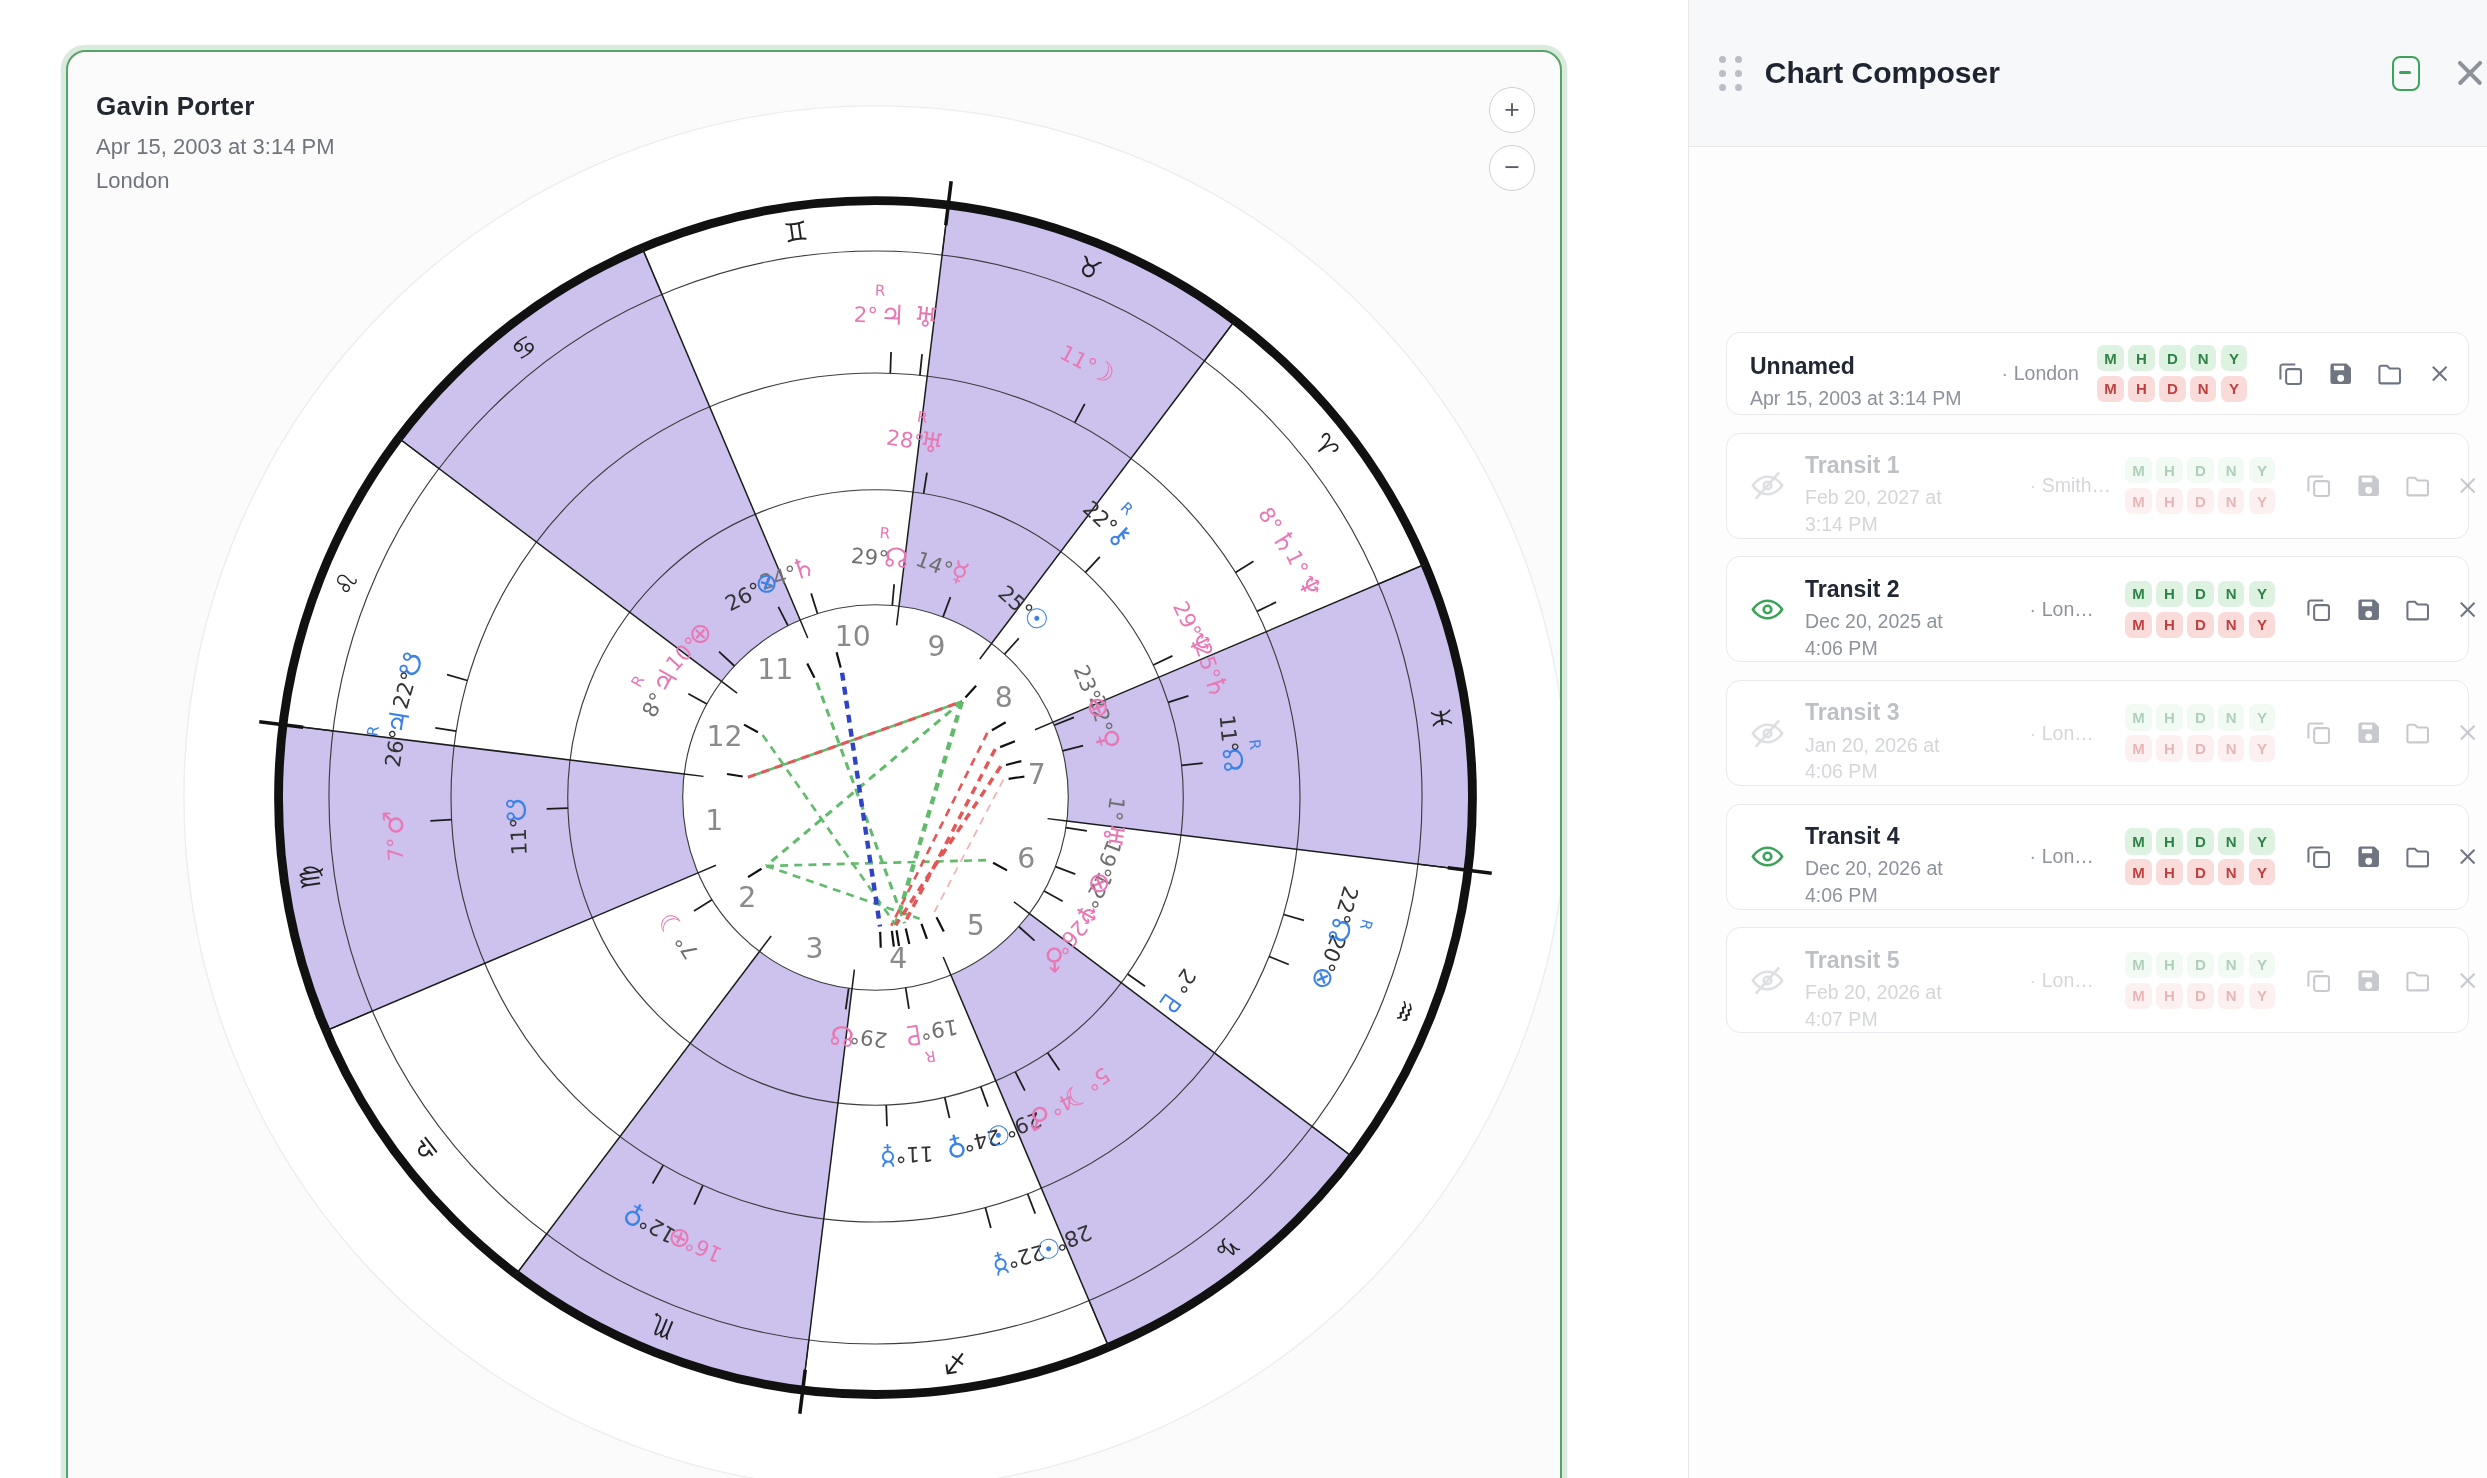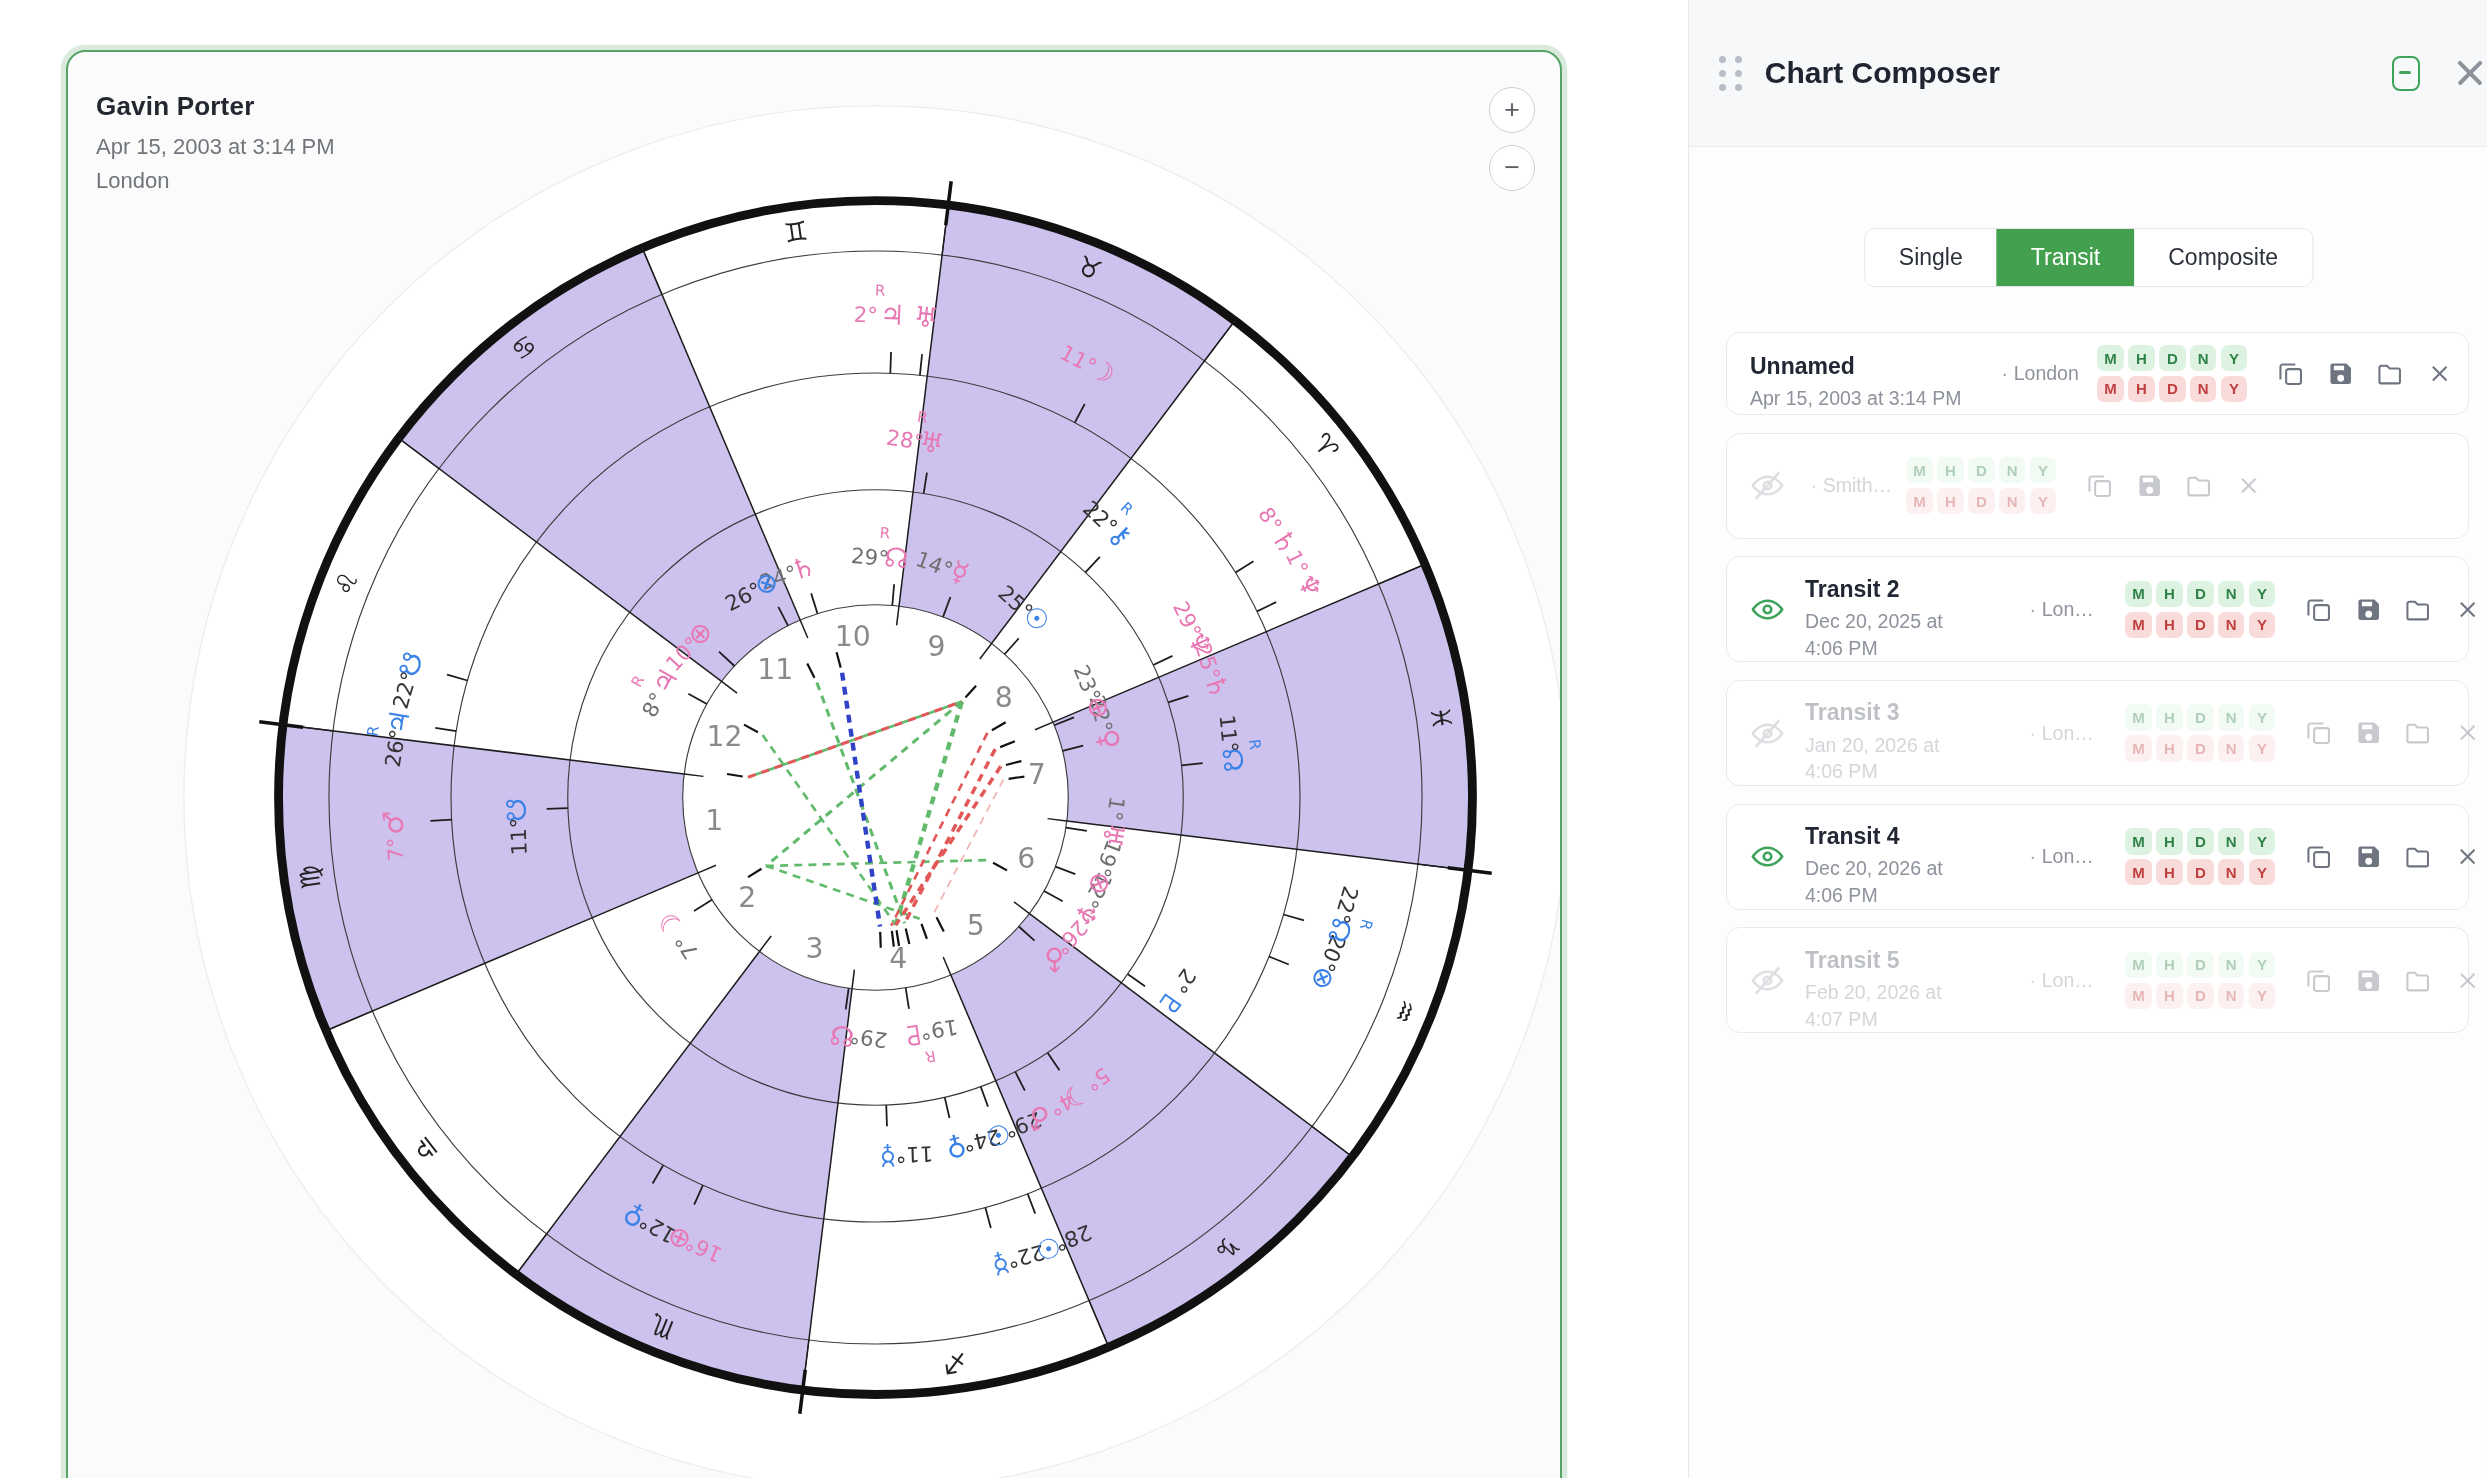--- a/index.html
+++ b/index.html
@@ -341,25 +341,20 @@
           <i></i>
           <i></i>
           <i></i>
           <i></i>
         </span>
       <span class="composer-title">Chart Composer</span>
       <span class="min-icon"></span>
       <span class="close-panel"></span>
     </div>
 
-    <div class="tabbar" id="tabbar">
-        <div class="tab">Single</div>
-        <div class="tab active">Transit</div>
-        <div class="tab">Composite</div>
-      </div>
 
     <div class="rows" id="rows">
   <div class="row-card h94 base">
     <div class="row-main">
 
       <span class="row-text">
         <div class="row-name">Unnamed</div>
         <div class="row-date">Apr 15, 2003 at 3:14 PM</div>
       </span>
       <span class="row-sep">·</span>
@@ -410,20 +405,24 @@
   <div class="row-card h120 dimmed">
     <div class="row-main">
       <span class="eye-wrap">
 
         <svg class="eye-off" viewBox="0 0 24 24" width="35" height="35" fill="none" stroke="#a7acb4" stroke-width="1.8" style="display: block;">
           <path d="M2 12s3.5-6 10-6 10 6 10 6-3.5 6-10 6S2 12 2 12z"></path>
                 <circle cx="12" cy="12" r="2.6"></circle>
                 <line x1="4" y1="21" x2="20" y2="3"></line>
         </svg>
       </span>
+      <span class="row-text">
+        <div class="row-name">Transit 1</div>
+        <div class="row-date">Feb 20, 2027 at<br>3:14 PM</div>
+      </span>
       <span class="row-sep">·</span>
       <span class="row-loc">Smith…</span>
       <span class="badges">
         <span class="badge-line green-line">
                 <span class="badge g">M</span>
                 <span class="badge g">H</span>
                 <span class="badge g">D</span>
                 <span class="badge g">N</span>
                 <span class="badge g">Y</span>
               </span>

